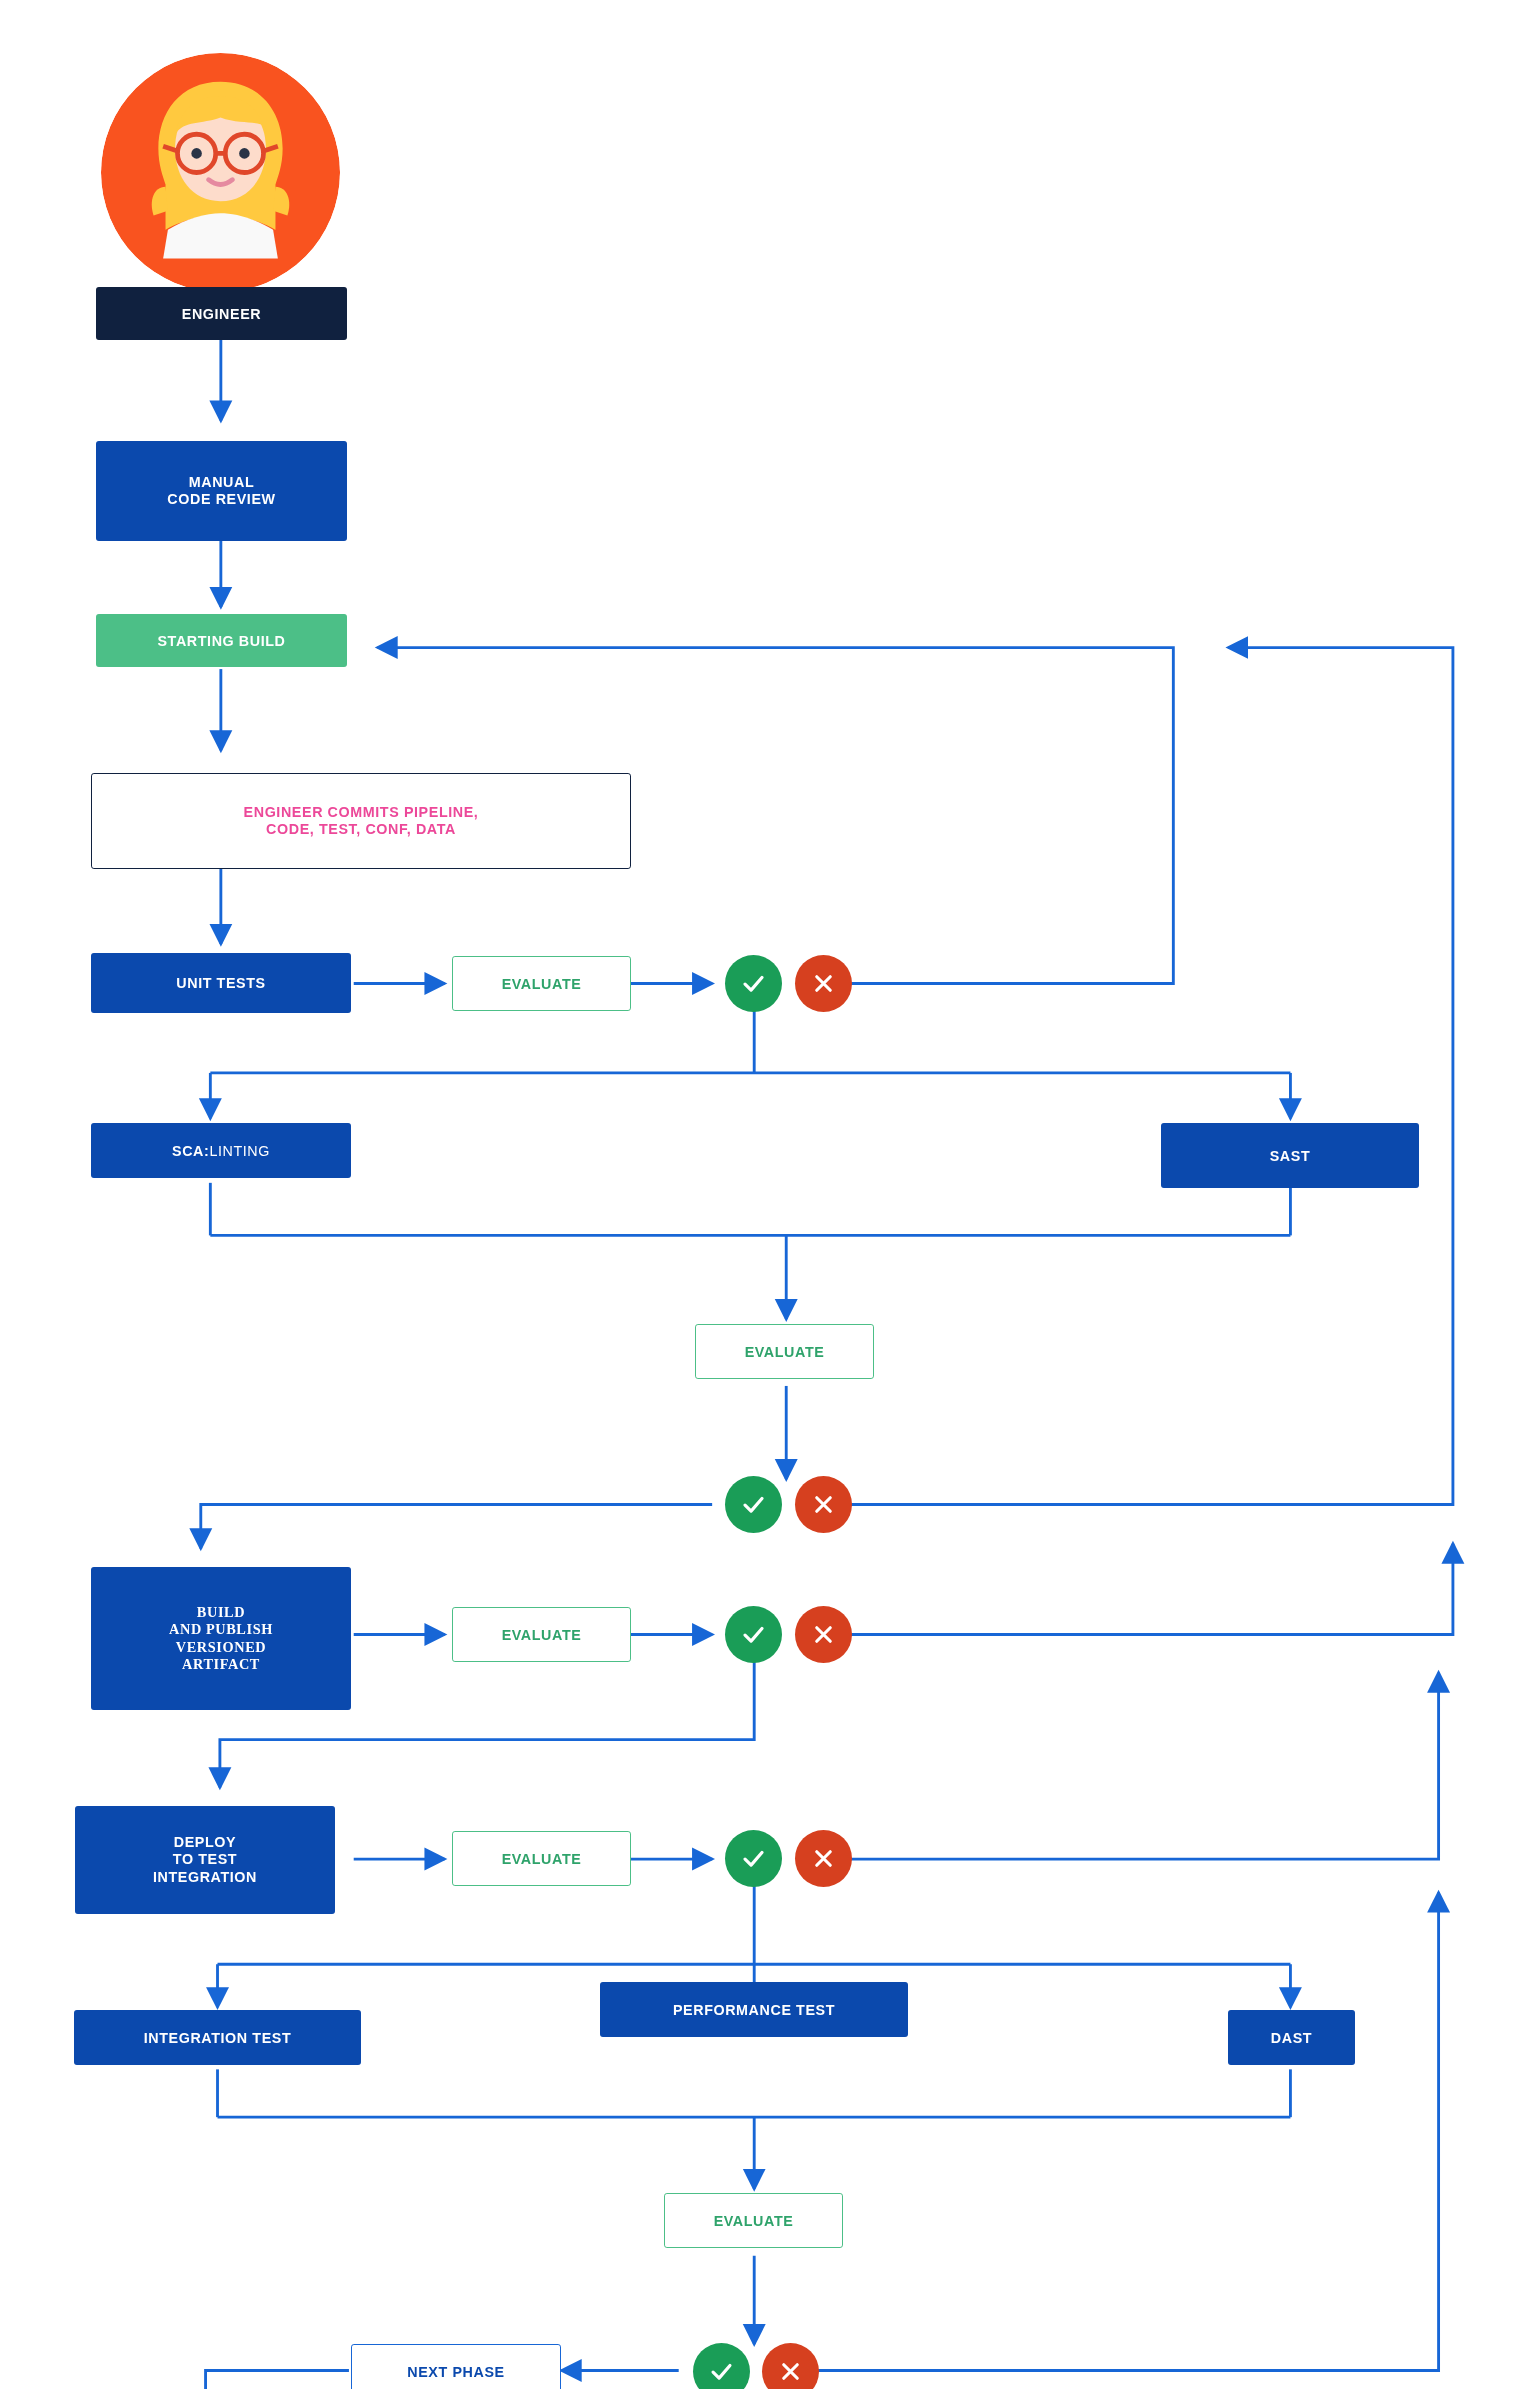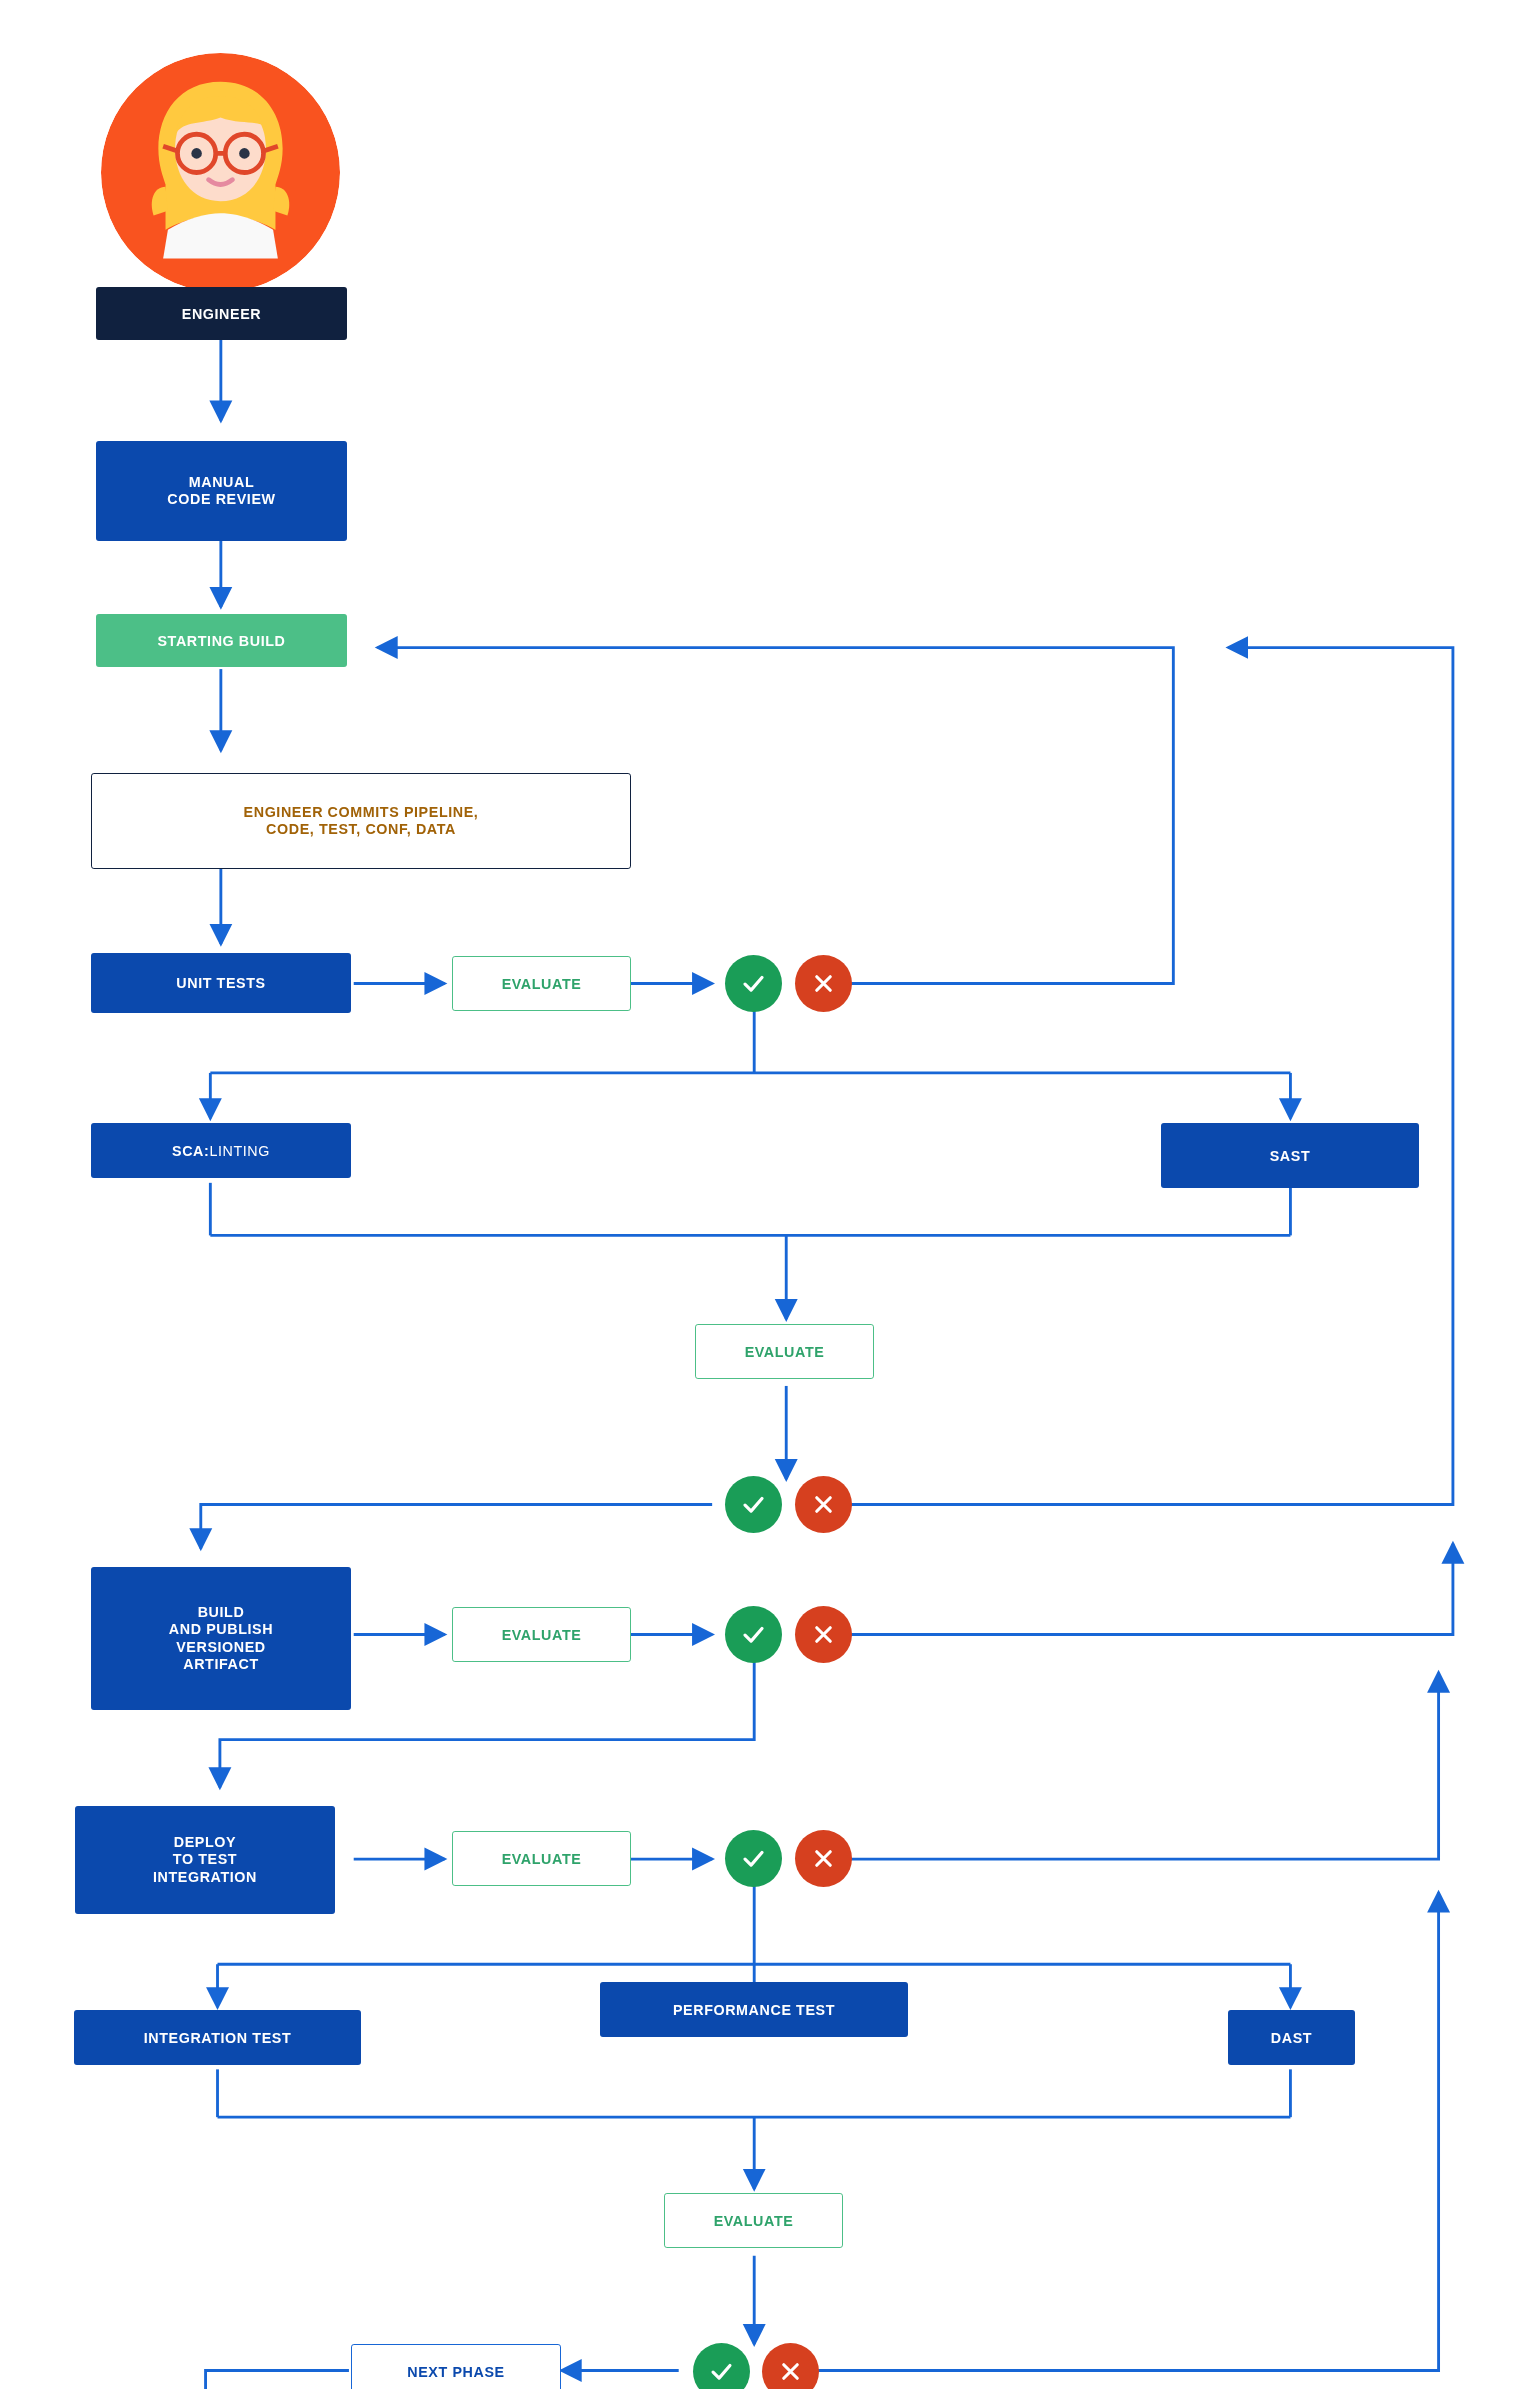--- a/index.html
+++ b/index.html
@@ -47,21 +47,21 @@
     border-radius: 2.9px;
   }
   .node-green {
     background: #4cbf87;
     color: #ffffff;
     font-weight: bold;
     border-radius: 2.9px;
   }
   .node-outline-dark {
     background: #ffffff;
-    color: #a16207;
+    color: #ec4899;
     font-weight: bold;
     border: 1.4px solid #10213f;
     border-radius: 2.9px;
   }
   .node-outline-green {
     background: #ffffff;
     color: #2fa36b;
     font-weight: bold;
     border: 1.4px solid #4cbf87;
     border-radius: 2.9px;
@@ -256,21 +256,21 @@
     <svg width="29" height="29" viewBox="0 0 24 24">
       <path d="M5 12.5 L10 17.5 L19 7" stroke="#ffffff" stroke-width="2.6" fill="none" stroke-linecap="round" stroke-linejoin="round"></path>
     </svg>
   </div>
   <div class="badge badge-fail" style="left:795px; top:1476px; width:57px; height:57px;">
     <svg width="27" height="27" viewBox="0 0 24 24">
       <path d="M6 6 L18 18 M18 6 L6 18" stroke="#ffffff" stroke-width="2.8" fill="none" stroke-linecap="round"></path>
     </svg>
   </div>
 
-  <div class="node node-blue node-multi" style="left:91px; top:1551px; width:260px; height:143px; font-size:14.3px;">
+  <div class="node node-blue node-multi" style="left:91px; top:1551px; width:260px; height:143px; font-size:14.3px;font-family:Liberation Serif, serif;">
     <span class="line">BUILD</span>
     <span class="line">AND PUBLISH</span>
     <span class="line">VERSIONED</span>
     <span class="line">ARTIFACT</span>
   </div>
 
   <div class="node node-outline-green" style="left:452px; top:1607px; width:179px; height:55px; font-size:14.3px;">
     <span class="line">EVALUATE</span>
   </div>
 

